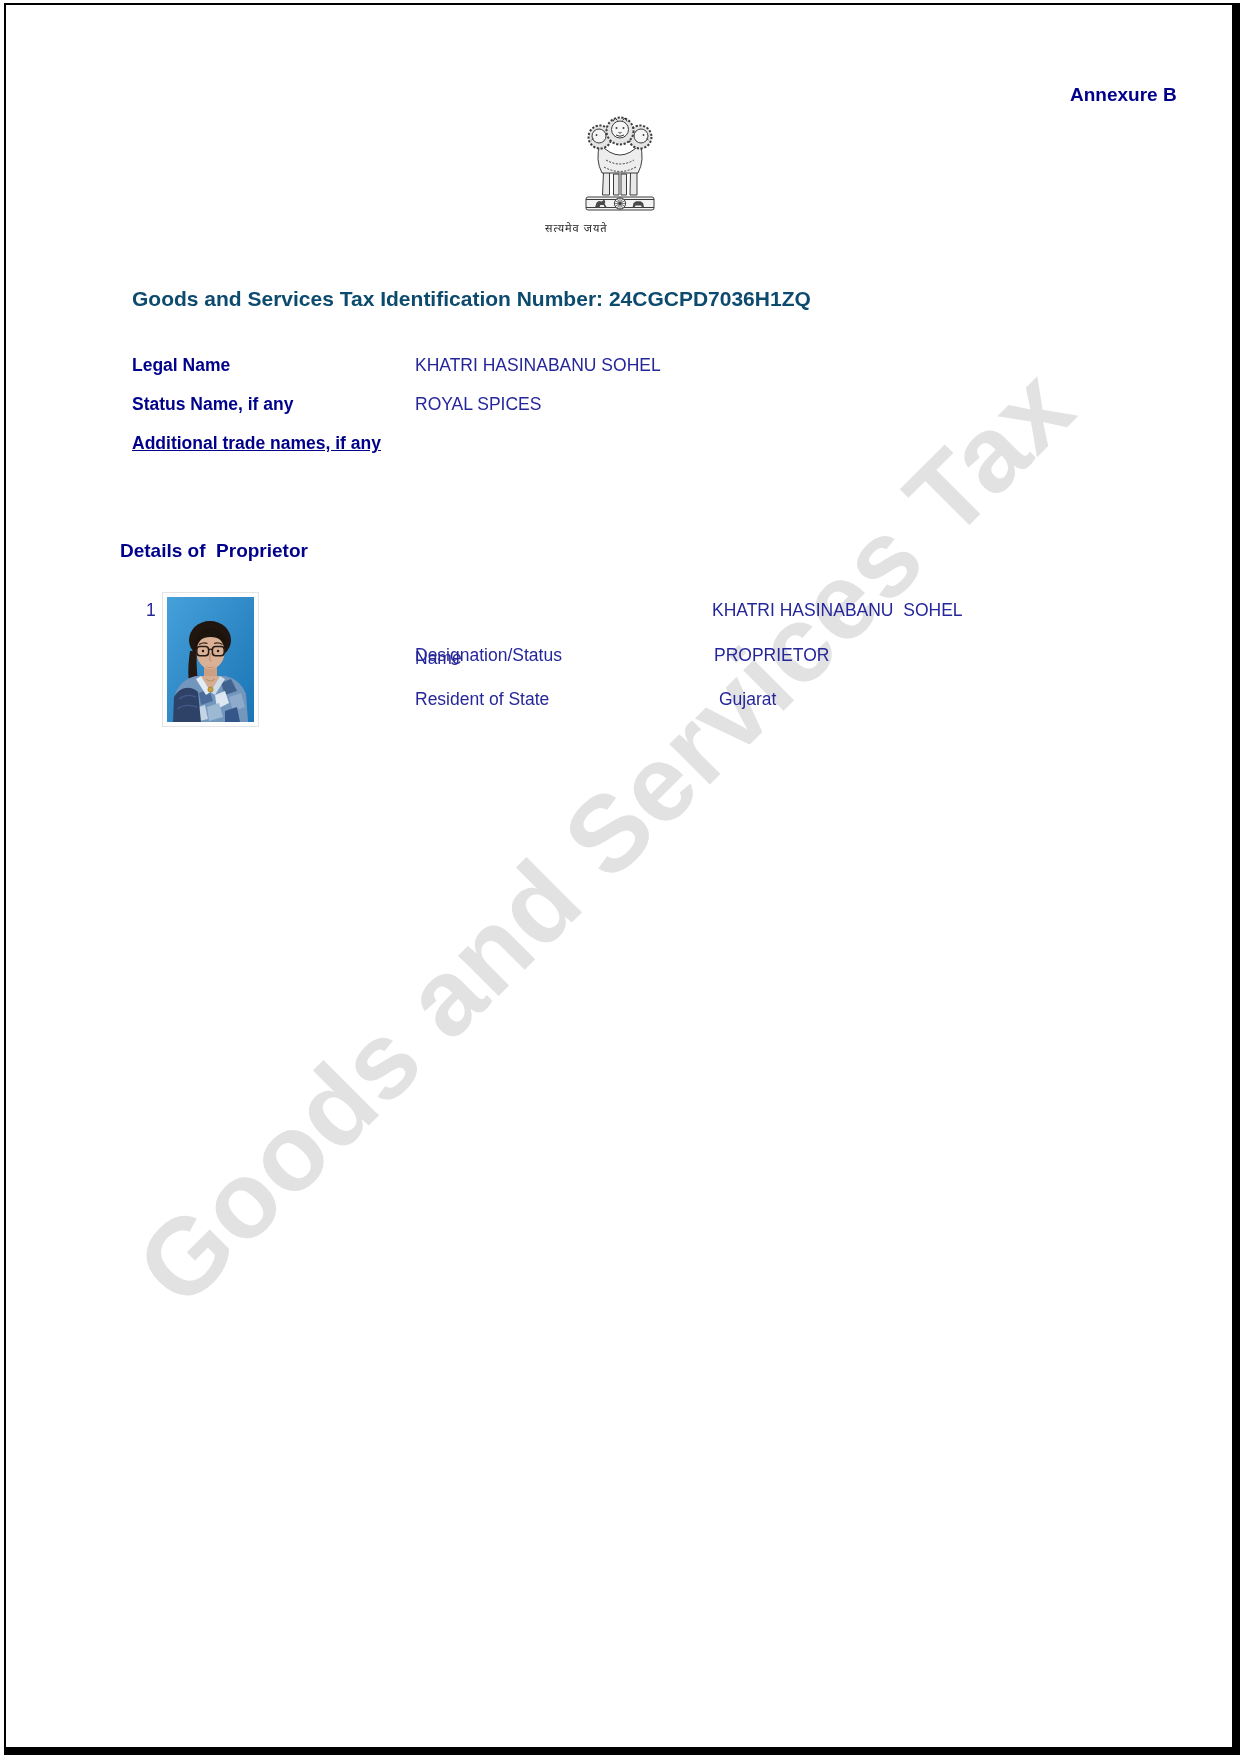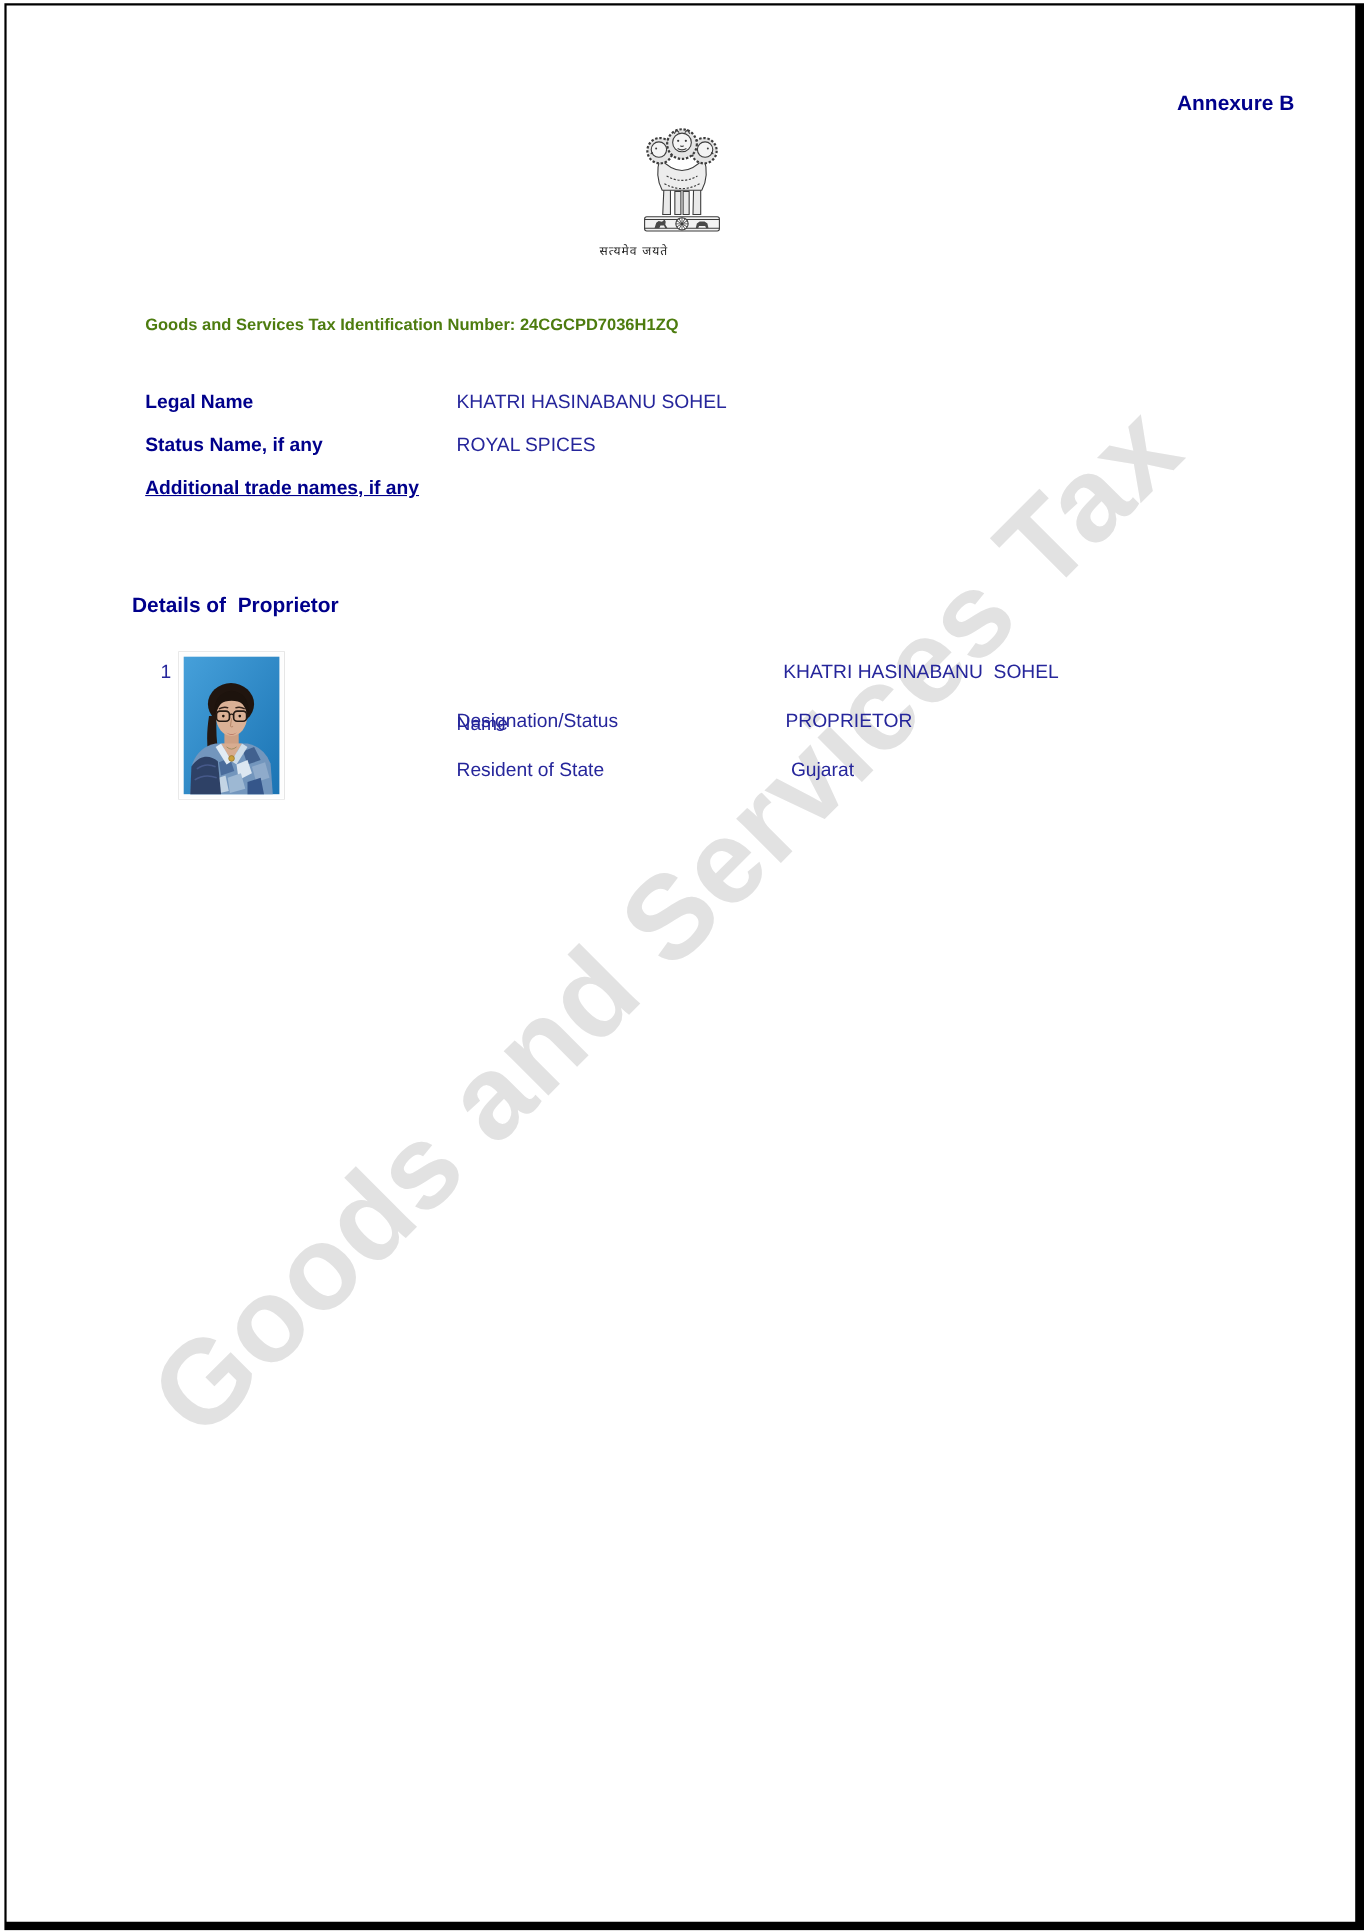--- a/index.html
+++ b/index.html
@@ -22,22 +22,22 @@
   .annexure{
     position:absolute;left:1046px;top:84px;font-size:19px;font-weight:bold;
     color:#00008B;white-space:nowrap;margin-left:24px;
   }
   .emblem{position:absolute;left:570px;top:112px;width:100px;height:106px;}
   .motto{
     position:absolute;left:545px;top:220px;width:150px;text-align:left;
     font-size:11px;color:#1a1a1a;letter-spacing:1px;white-space:pre;
   }
   .gstin{
-    position:absolute;left:132px;top:287px;font-size:15px;font-weight:bold;
-    color:#4d7c0f;white-space:pre;
+    position:absolute;left:132px;top:287px;font-size:21px;font-weight:bold;
+    color:#0c4a6e;white-space:pre;
   }
   .f-label{
     position:absolute;left:132px;font-size:17.5px;font-weight:bold;
     color:#00008B;line-height:21.5px;
   }
   .f-value{
     position:absolute;left:415px;font-size:17.5px;color:#26269B;
     white-space:pre;line-height:21.5px;
   }
   .fl-1{top:355px;} .fv-1{top:355px;}

